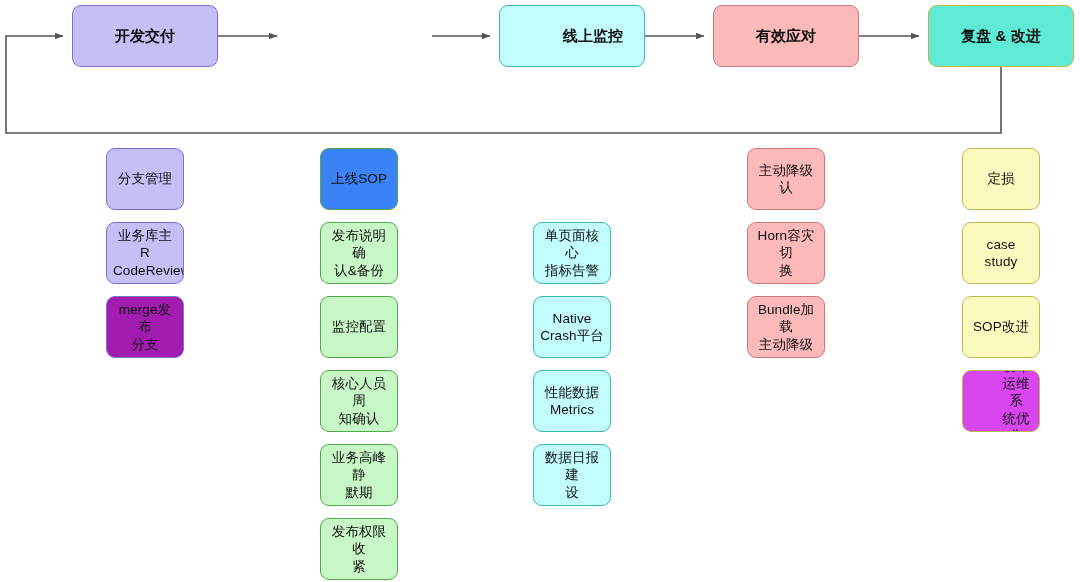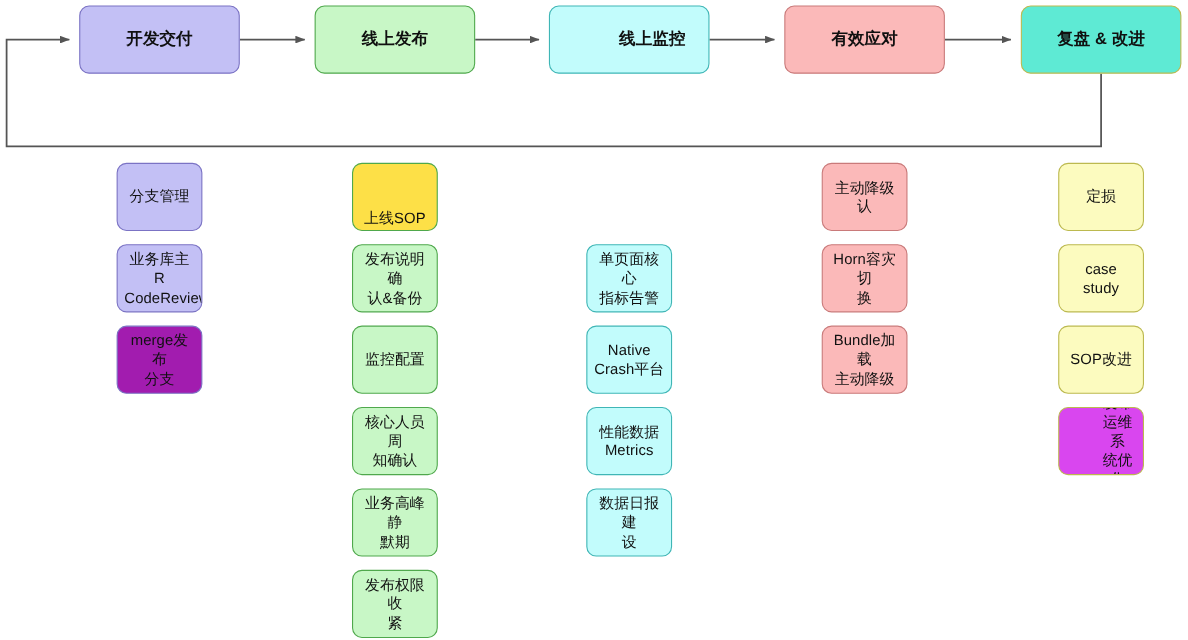--- a/index.html
+++ b/index.html
@@ -93,24 +93,21 @@
       <span>CodeReview</span>
     </div>
   </div>
   <div class="node task" style="left:106px; top:296px; background:#a21caf; border:1.4px solid #7b73c4;">
     <div style="width:100%">
       <span>merge发布</span>
       <span>分支</span>
     </div>
   </div>
 
-  <div class="node stage" style="left:286px; top:5px; background:#c8f7c6; border:1.4px solid #4fa84c;">
-    <span>线上发布</span>
-  </div>
-  <div class="node task" style="left:320px; top:148px; background:#fde047; border:1.4px solid #4fa84c;align-items:flex-end;">
+  <div class="node task" style="left:320px; top:148px; background:#3b82f6; border:1.4px solid #4fa84c;">
     <span>上线SOP</span>
   </div>
   <div class="node task" style="left:320px; top:222px; background:#c8f7c6; border:1.4px solid #4fa84c;">
     <div style="width:100%">
       <span>发布说明确</span>
       <span>认&amp;备份</span>
     </div>
   </div>
   <div class="node task" style="left:320px; top:296px; background:#c8f7c6; border:1.4px solid #4fa84c;">
     <span>监控配置</span>

